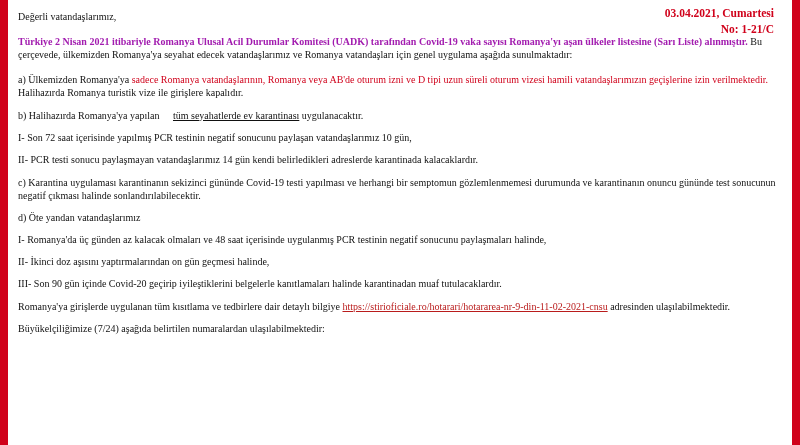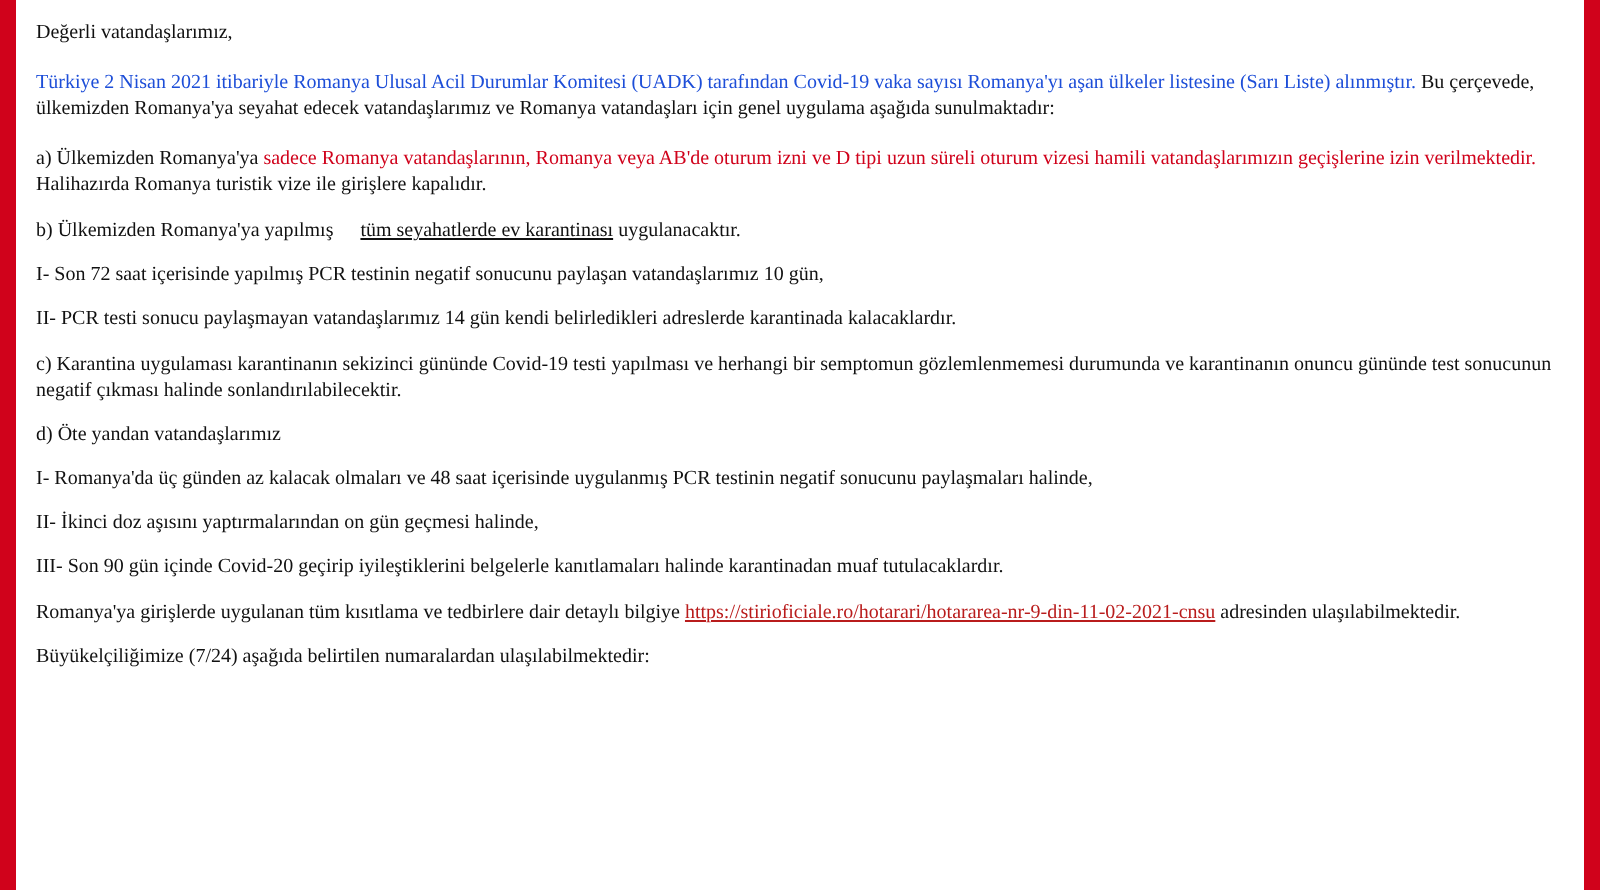--- a/index.html
+++ b/index.html
@@ -69,22 +69,22 @@
     margin-top: 2px;
     margin-bottom: 12px;
   }
   .intro {
     margin-bottom: 12px;
   }
   .red {
     color: #d0021b;
   }
   .red-bold {
-    color: #1d4ed8;
-    font-weight: normal;
+    color: #a21caf;
+    font-weight: bold;
   }
   .underline {
     text-decoration: underline;
     padding-left: 11px;
   }
   .black {
     color: #111111;
   }
   .para-a {
     margin-bottom: 10px;
@@ -104,34 +104,38 @@
 </head>
 <body>
 
 <div class="page">
 
   <div class="left-bar"></div>
   <div class="right-bar"></div>
 
   <div class="content">
 
+    <div class="date-block">
+      <div>03.04.2021, Cumartesi</div>
+      <div>No: 1-21/C</div>
+    </div>
 
     <p class="salutation">Değerli vatandaşlarımız,</p>
 
 
     <p class="notice">
       <span class="red-bold">Türkiye 2 Nisan 2021 itibariyle Romanya Ulusal Acil Durumlar Komitesi (UADK) tarafından Covid-19 vaka sayısı Romanya'yı aşan ülkeler listesine (Sarı Liste) alınmıştır.</span><span class="black"> Bu çerçevede, ülkemizden Romanya'ya seyahat edecek vatandaşlarımız ve Romanya vatandaşları için genel uygulama aşağıda sunulmaktadır:</span>
     </p>
 
     <p class="para-a">
       <span>a) Ülkemizden Romanya'ya </span><span class="red">sadece Romanya vatandaşlarının, Romanya veya AB'de oturum izni ve D tipi uzun süreli oturum vizesi hamili vatandaşlarımızın geçişlerine izin verilmektedir.</span><span> Halihazırda Romanya turistik vize ile girişlere kapalıdır.</span>
     </p>
 
     <p class="tight">
-      <span>b) Ülkemizden Romanya'ya yapılmış </span><span class="underline">tüm seyahatlerde ev karantinası</span><span> uygulanacaktır.</span>
+      <span>b) Halihazırda Romanya'ya yapılan </span><span class="underline">tüm seyahatlerde ev karantinası</span><span> uygulanacaktır.</span>
     </p>
 
     <p class="tight">I- Son 72 saat içerisinde yapılmış PCR testinin negatif sonucunu paylaşan vatandaşlarımız 10 gün,</p>
     <p class="tight">II- PCR testi sonucu paylaşmayan vatandaşlarımız 14 gün kendi belirledikleri adreslerde karantinada kalacaklardır.</p>
     <p class="tight">c) Karantina uygulaması karantinanın sekizinci gününde Covid-19 testi yapılması ve herhangi bir semptomun gözlemlenmemesi durumunda ve karantinanın onuncu gününde test sonucunun negatif çıkması halinde sonlandırılabilecektir.</p>
     <p class="tight">d) Öte yandan vatandaşlarımız</p>
     <p class="tight">I- Romanya'da üç günden az kalacak olmaları ve 48 saat içerisinde uygulanmış PCR testinin negatif sonucunu paylaşmaları halinde,</p>
     <p class="tight">II- İkinci doz aşısını yaptırmalarından on gün geçmesi halinde,</p>
     <p class="tight">III- Son 90 gün içinde Covid-20 geçirip iyileştiklerini belgelerle kanıtlamaları halinde karantinadan muaf tutulacaklardır.</p>
 

